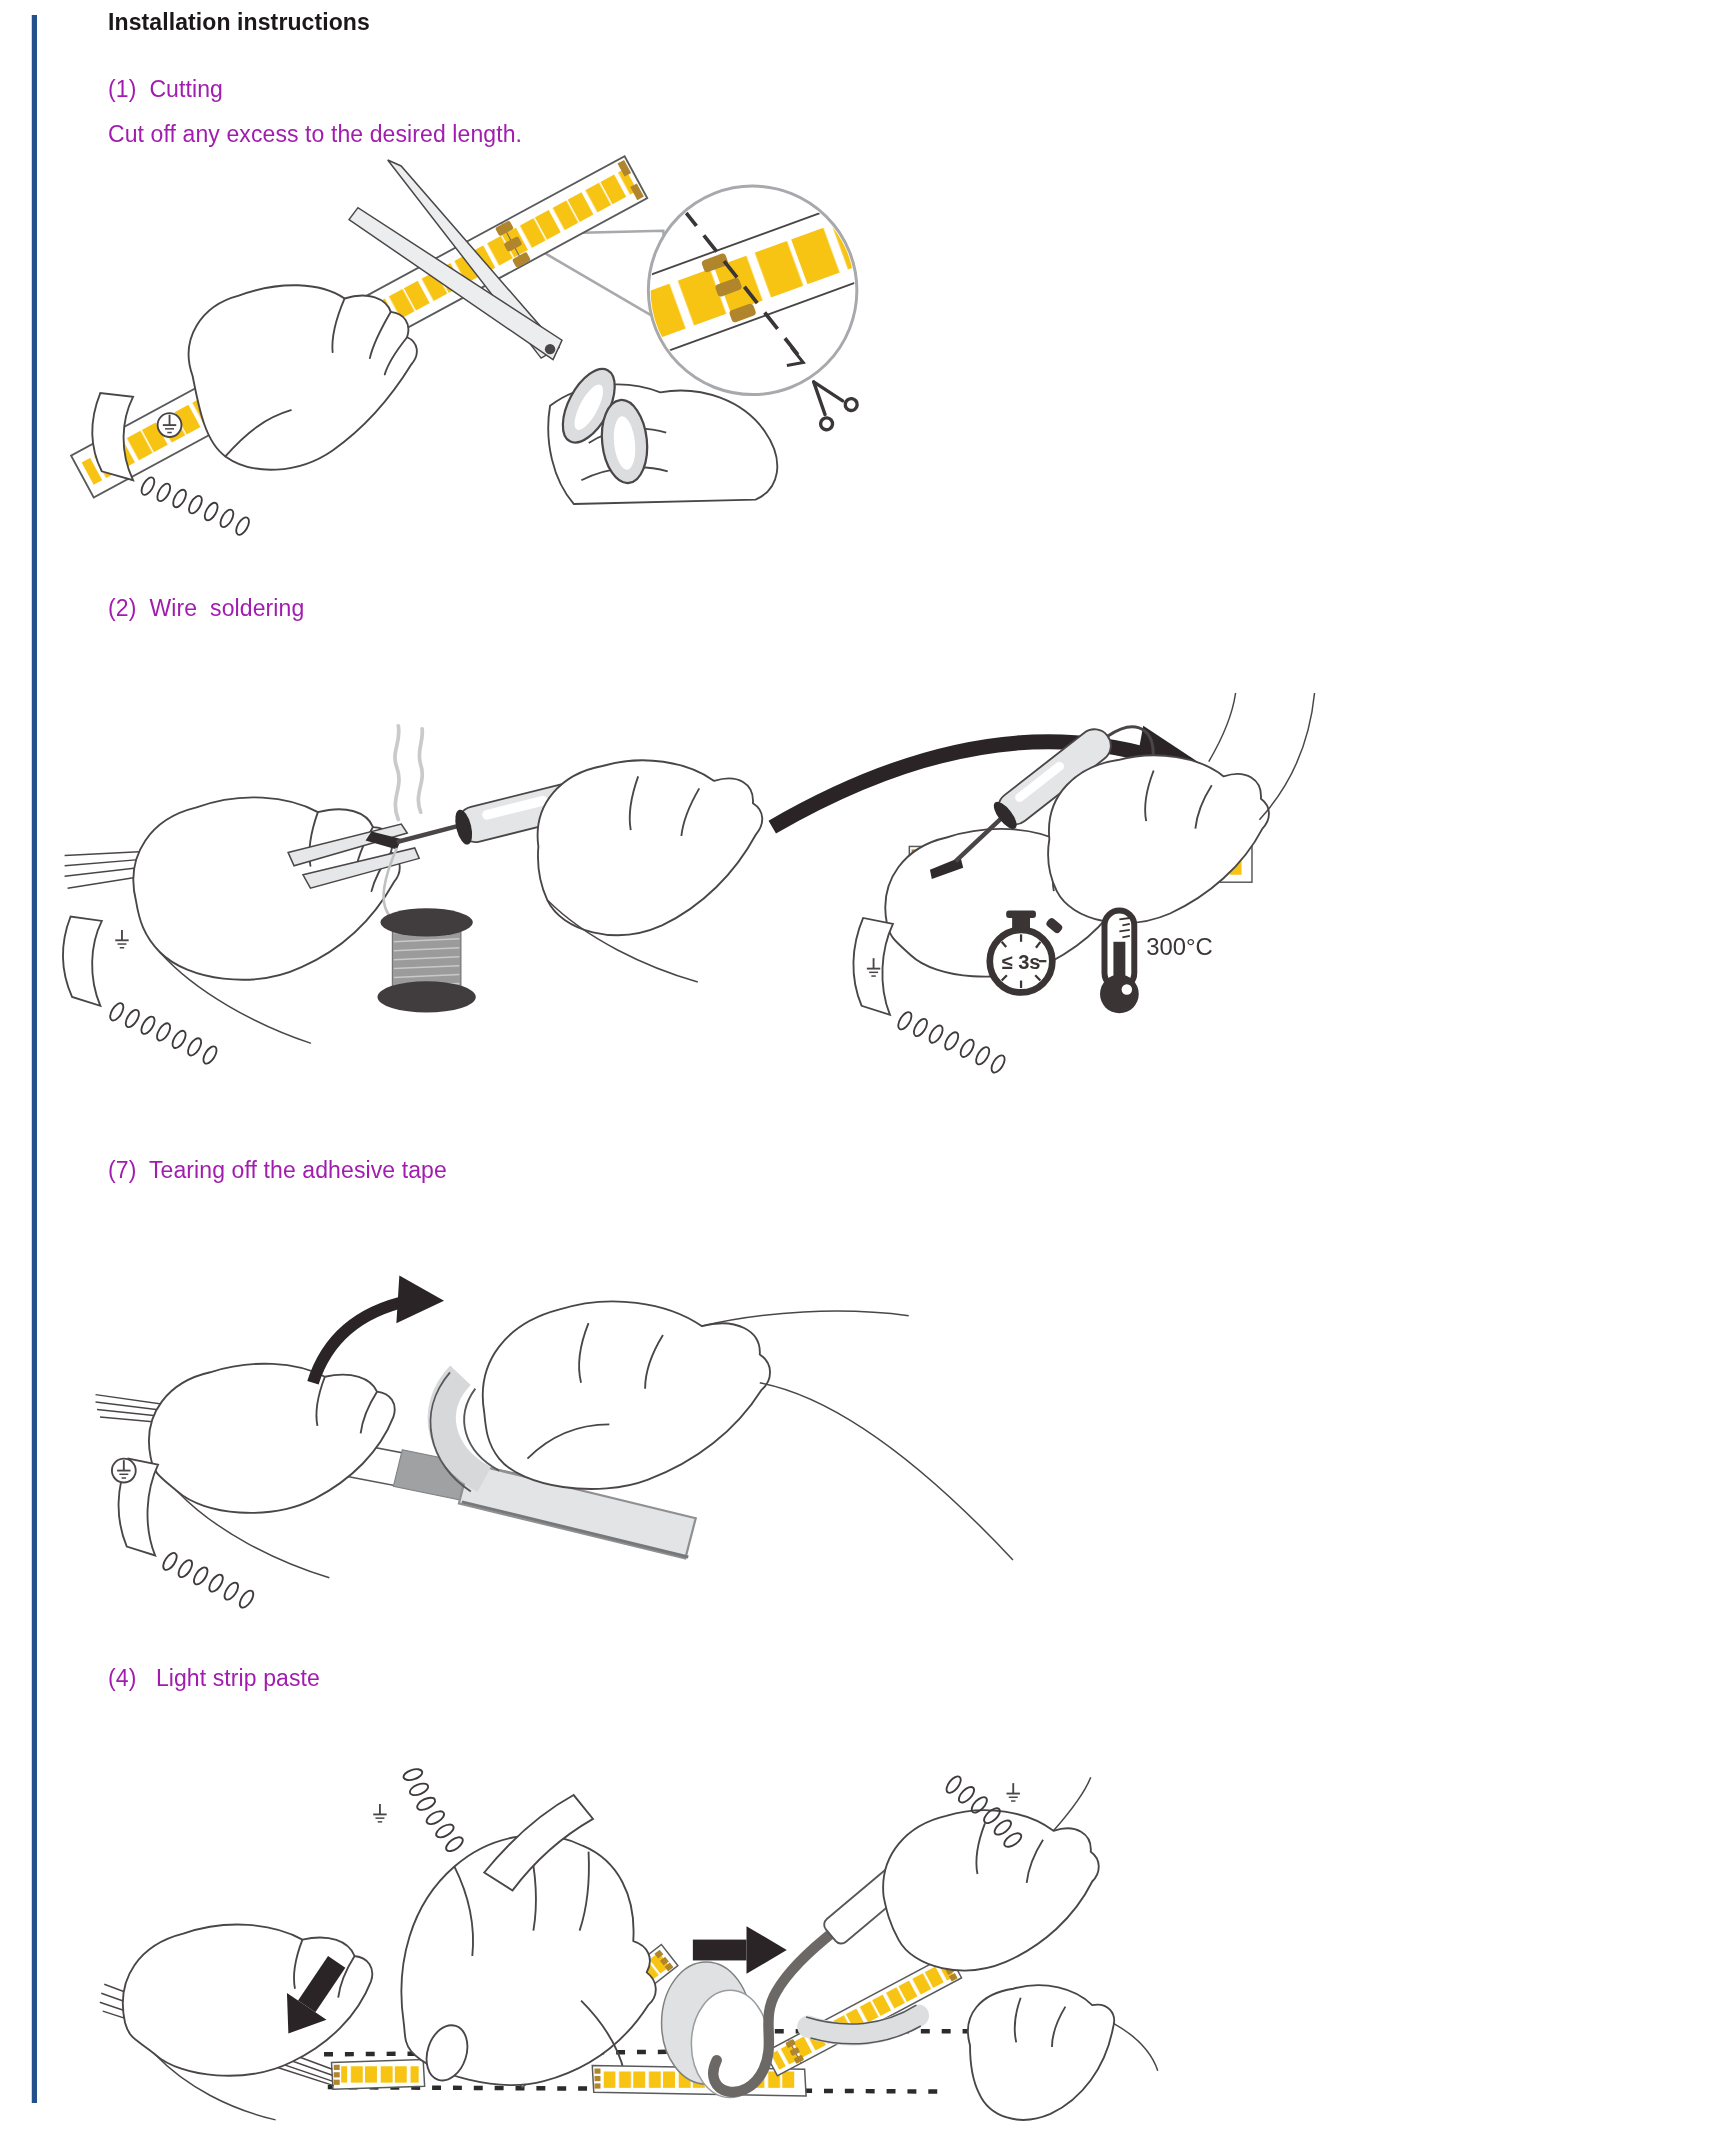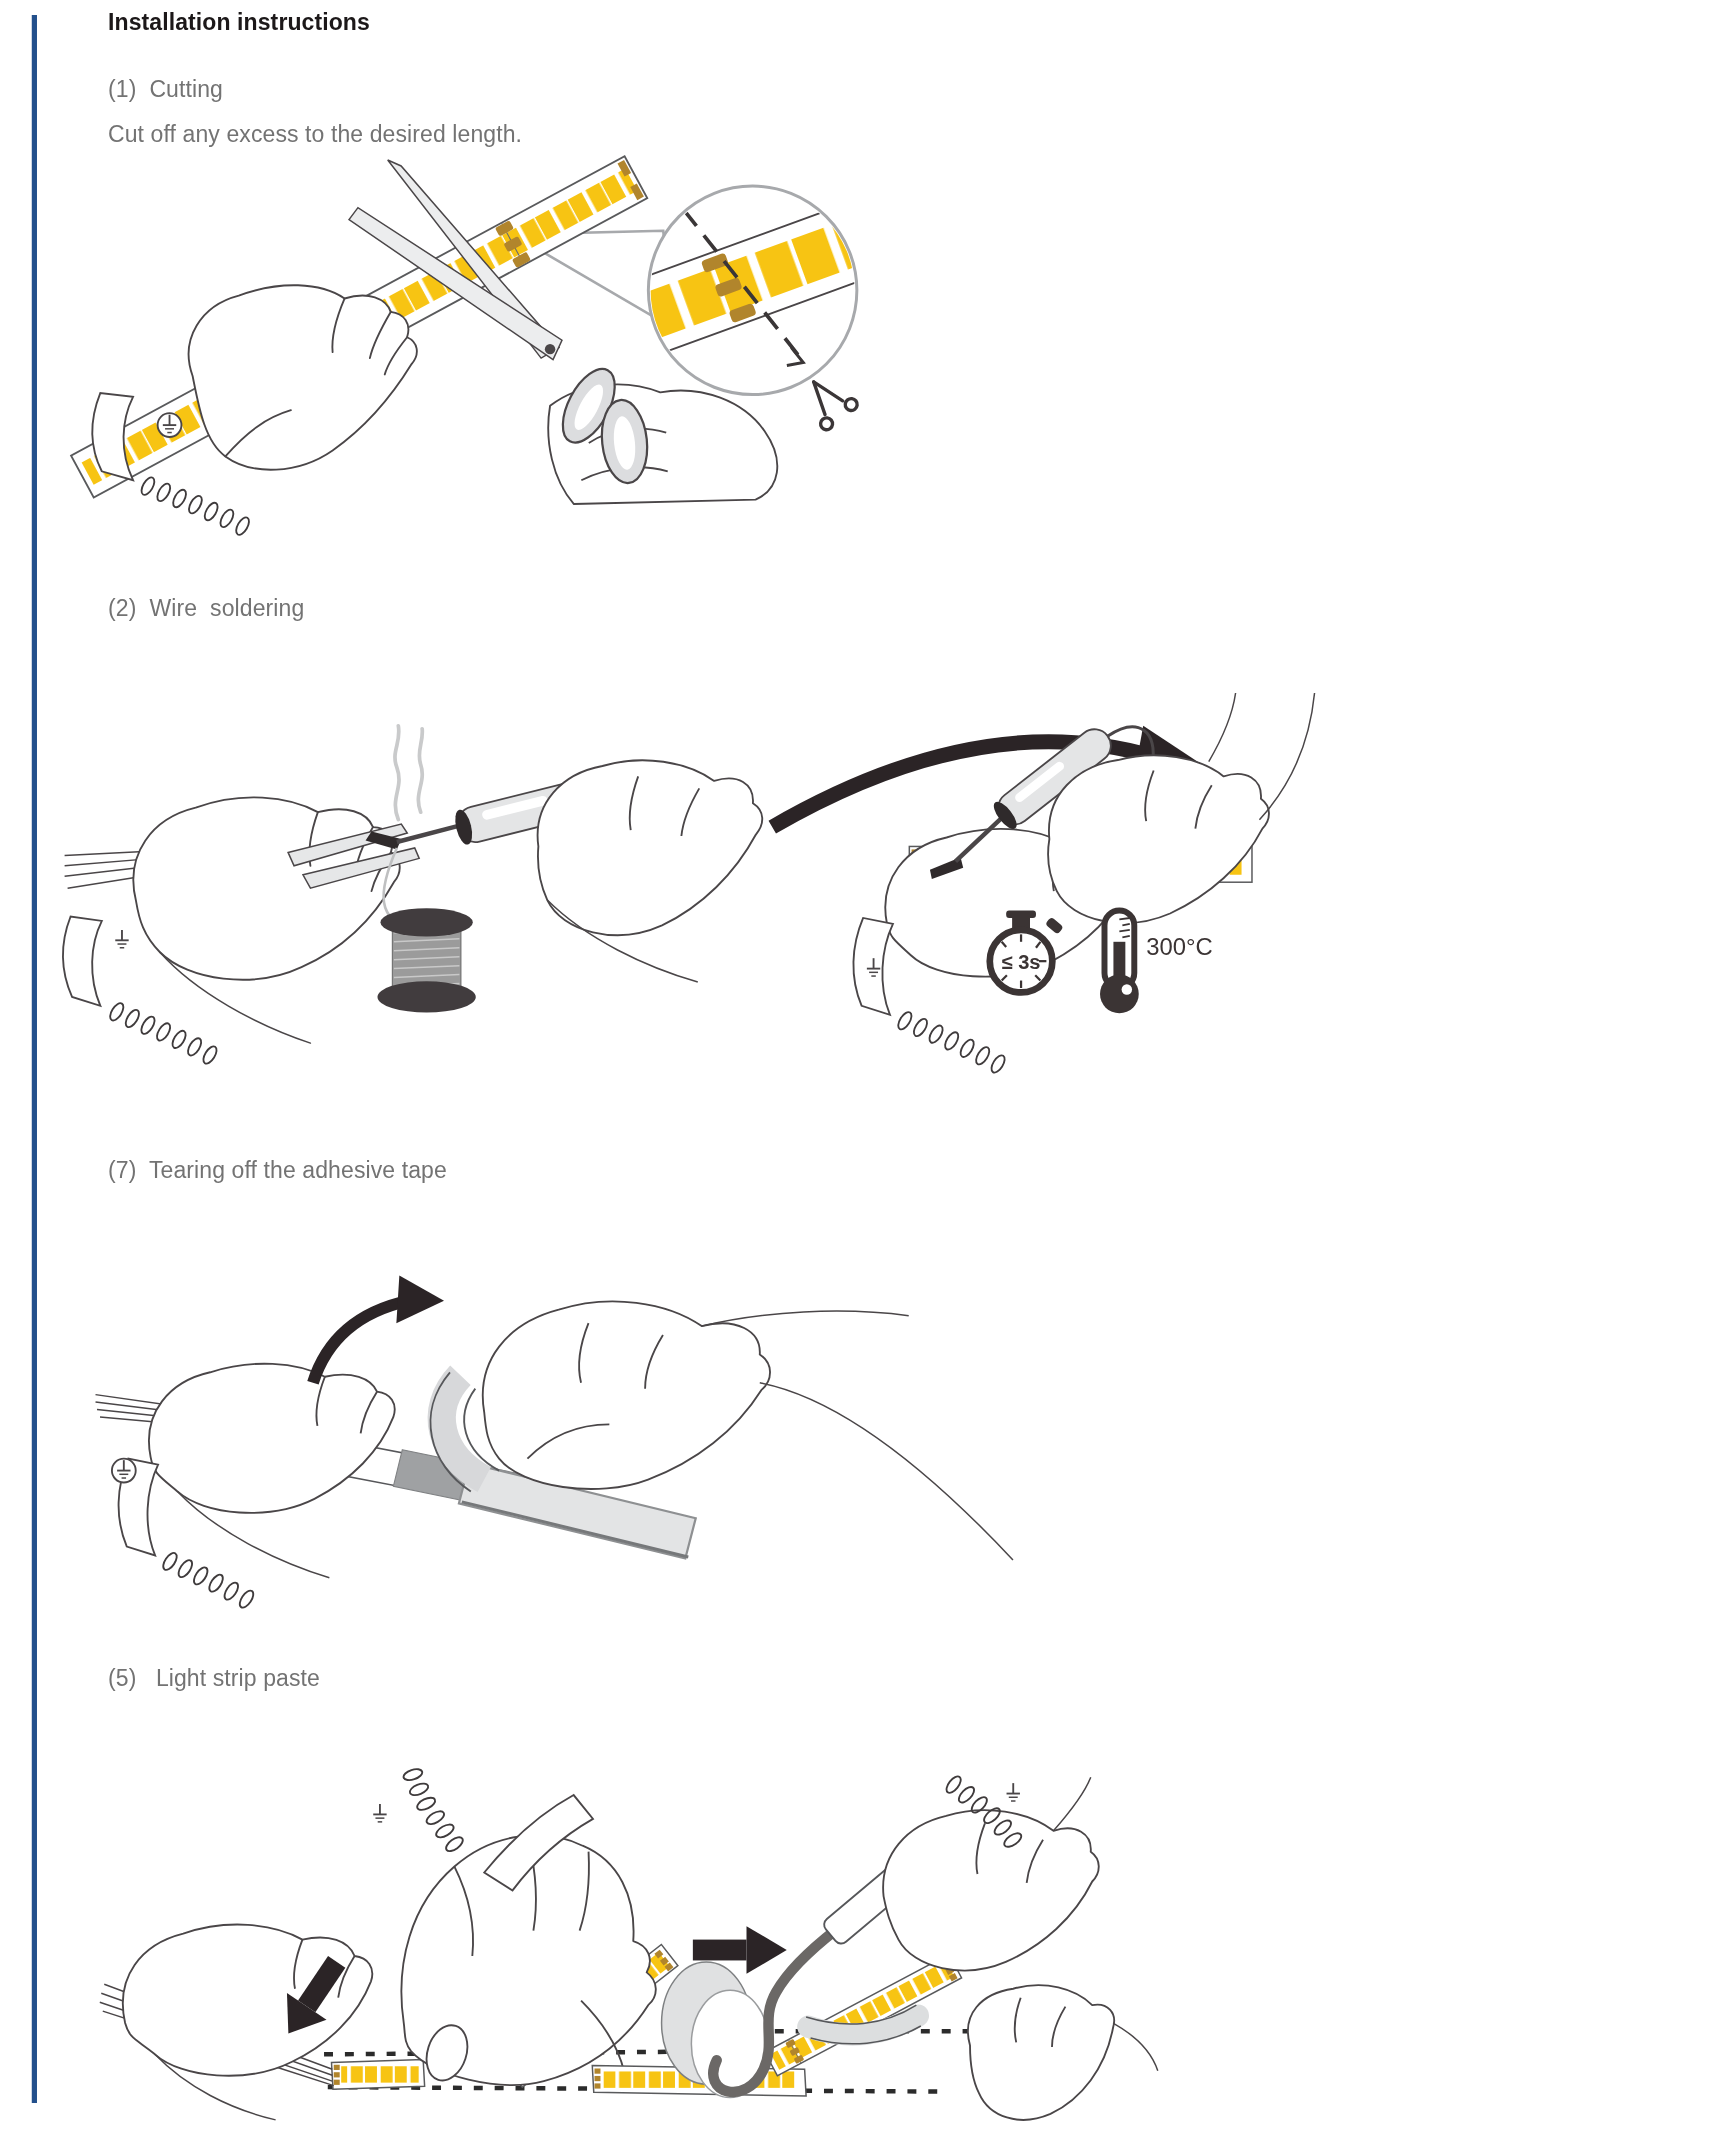--- a/index.html
+++ b/index.html
@@ -1,40 +1,40 @@
 <!DOCTYPE html>
 <html style="font-size:12px"><head>
 <meta charset="utf-8">
 <style>
   html,body{margin:0;padding:0;background:#fff;}
   .page{position:relative;width:1733px;height:2129px;background:#ffffff;overflow:hidden;
         font-family:"Liberation Sans",sans-serif;}
   .abs{position:absolute;}
-  .txt{position:absolute;color:#737373;font-size:23px;letter-spacing:0.1px;
+  .txt{position:absolute;color:#a21caf;font-size:23px;letter-spacing:0.1px;
        white-space:pre-wrap;line-height:1.42;}
   .title{font-weight:700;color:#1c1819;}
   .wide{width:1617px;}
   svg{position:absolute;overflow:visible;}
   svg text{font-family:"Liberation Sans","DejaVu Sans",sans-serif;}
 </style>
 </head>
 <body>
 
 <main class="page">
 
   <svg class="abs" style="left:31px;top:15px" width="7.5" height="2088" viewBox="0 0 10 2802">
     <rect x="1" y="0" width="7" height="2802" fill="#23508C"></rect>
   </svg>
 
   <div class="txt title" style="left:108px;top:6px">Installation instructions</div>
   <div class="txt" style="left:108px;top:73px">(1)  Cutting</div>
   <div class="txt" style="left:108px;top:118px">Cut off any excess to the desired length.</div>
   <div class="txt" style="left:108px;top:592px">(2)  Wire  soldering</div>
   <div class="txt" style="left:108px;top:1154px">(7)  Tearing off the adhesive tape</div>
-  <div class="txt" style="left:108px;top:1662px">(5)   Light strip paste</div>
+  <div class="txt" style="left:108px;top:1662px">(4)   Light strip paste</div>
 
   <svg style="left:67px;top:160px" width="984" height="350" viewBox="0 0 1320 470">
     <defs>
       <pattern id="chipsA" width="50" height="34" patternUnits="userSpaceOnUse">
         <rect x="0" y="0" width="21" height="34" fill="#F7C413"></rect>
         <rect x="27" y="0" width="21" height="34" fill="#F7C413"></rect>
       </pattern>
       <pattern id="chipsMag" width="110" height="64" patternUnits="userSpaceOnUse">
         <rect x="0" y="0" width="46" height="64" fill="#F7C413"></rect>
         <rect x="58" y="0" width="46" height="64" fill="#F7C413"></rect>

